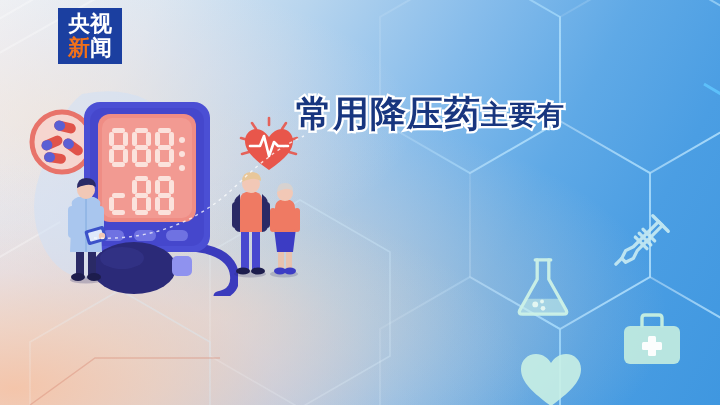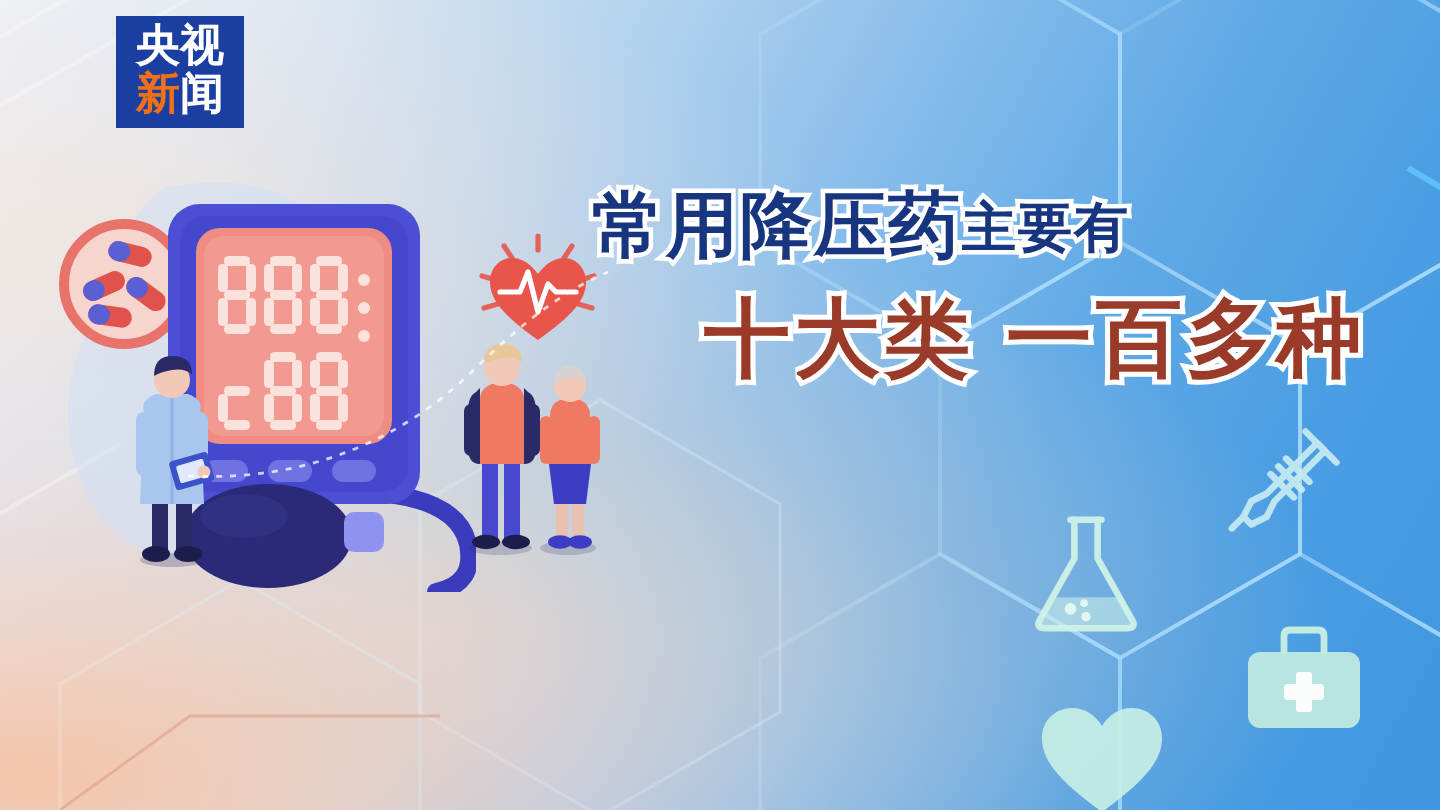--- a/index.html
+++ b/index.html
@@ -302,18 +302,15 @@
     <div class="lrow r2">
       <span class="ch accent">新</span>
       <span class="ch">闻</span>
     </div>
   </div>
 
   <div id="headline">
     <div class="line1">
       <span class="big">常用降压药</span><span class="sm">主要有</span>
     </div>
-    <div class="line2">
-      <span>十大类</span><span class="gap">&nbsp;</span><span>一百多种</span>
-    </div>
   </div>
 
 </div>
 
 </body></html>

